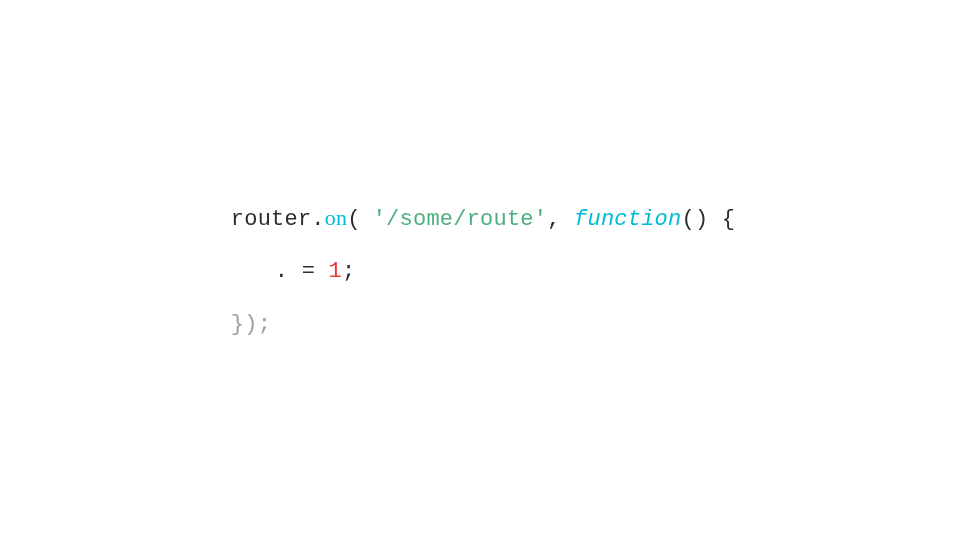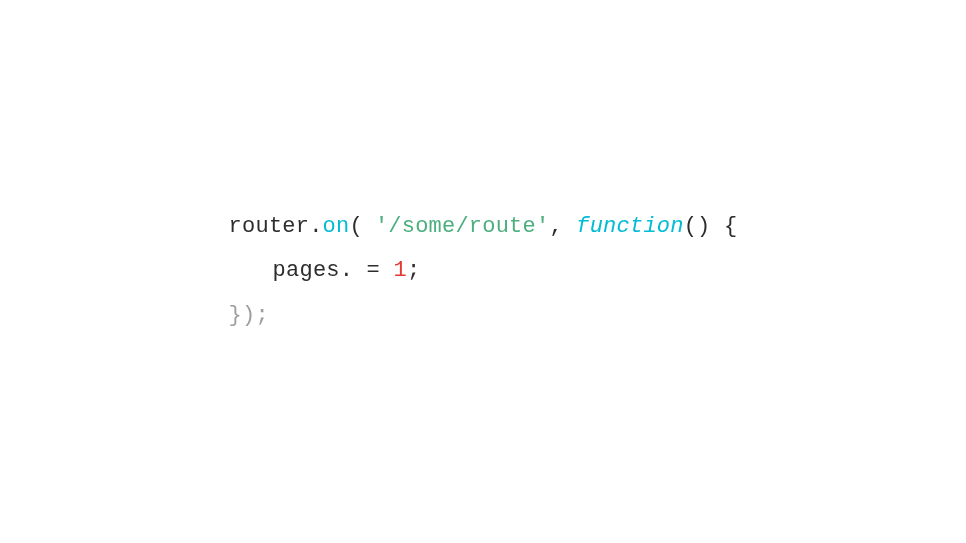--- a/index.html
+++ b/index.html
@@ -14,21 +14,21 @@
       background-color: #ffffff;
       display: flex;
       align-items: center;
       justify-content: center;
       font-family: 'Courier New', Courier, monospace;
     }
 
     .code-block {
       display: flex;
       flex-direction: column;
-      gap: 8px;
+      gap: 16px;
       line-height: 1.65;
       font-size: 22px;
       letter-spacing: 0.01em;
     }
 
     .code-line {
       display: flex;
       align-items: baseline;
       white-space: pre;
     }
@@ -37,20 +37,21 @@
       display: inline-block;
       width: 2em;
     }
 
     .color-default {
       color: #2d2d2d;
     }
 
     .color-method {
       color: #00bcd4;
+      font-family: Liberation Serif, serif;
     }
 
     .color-string {
       color: #4caf7d;
       margin-left: 12px;
     }
 
     .color-keyword {
       color: #00bcd4;
       font-style: italic;
@@ -90,21 +91,20 @@
     <span class="color-punctuation">,</span>
     <span> </span>
     <span class="color-keyword">function</span>
     <span class="color-punctuation">()</span>
     <span> </span>
     <span class="color-brace">{</span>
   </div>
 
   <div class="code-line">
     <span class="indent"></span>
-    <span class="color-default">pages</span>
     <span class="color-dot">.</span>
     <span> </span>
     <span class="color-punctuation">=</span>
     <span> </span>
     <span class="color-number">1</span>
     <span class="color-punctuation">;</span>
   </div>
 
   <div class="code-line">
     <span class="color-closing">});</span>

